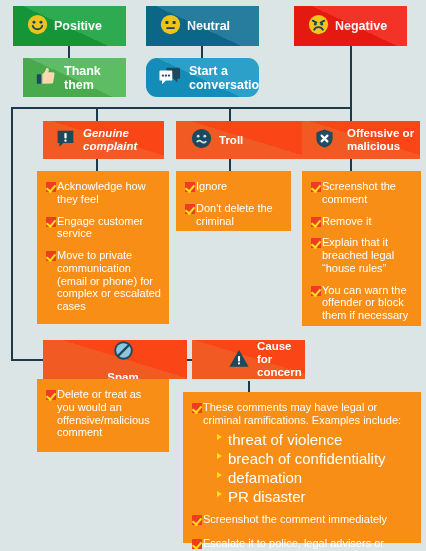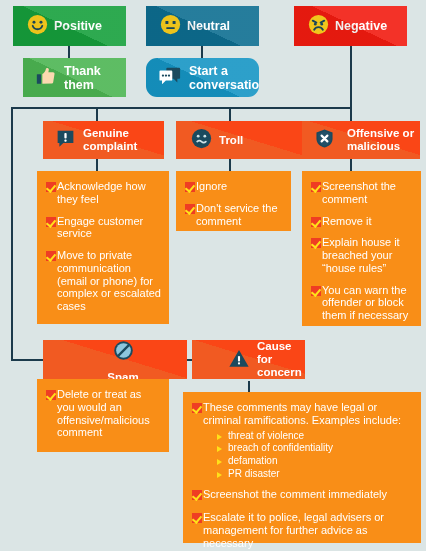--- a/index.html
+++ b/index.html
@@ -94,21 +94,21 @@
     border: solid #ffe11a;
     border-width: 0 2px 2px 0;
     transform: rotate(40deg);
   }
   .chk-text { flex: 1 1 auto; }
 
   .sub-list { list-style: none; margin: 3px 0 0 14px; }
   .sub-list li {
     position: relative;
     padding-left: 11px;
-    font-size: 10px; line-height: 1.28;
+    font-size: 15px; line-height: 1.28;
   }
   .sub-list li::before {
     content: "";
     position: absolute; left: 0; top: 4px;
     border-left: 5px solid #ffe11a;
     border-top: 3.5px solid transparent;
     border-bottom: 3.5px solid transparent;
   }
 
   
@@ -209,21 +209,21 @@
 
   <div class="br-head" style="left:43px; top:121px; width:121px; height:38px;">
     <div class="sheen"></div>
     <span class="icon">
       <svg width="21" height="21" viewBox="0 0 24 24">
         <path d="M3 3h18v14H9.5L5 21.5V17H3z" fill="#1b4a5e"></path>
         <rect x="10.7" y="5.6" width="2.6" height="6.4" rx="1.1" fill="#ffffff"></rect>
         <rect x="10.7" y="13" width="2.6" height="2.6" rx="1.1" fill="#ffffff"></rect>
       </svg>
     </span>
-    <span style="white-space:pre-line;">Genuine
+    <span style="white-space:pre-line;font-style:italic;">Genuine
 complaint</span>
   </div>
 
   <div class="br-body" style="left:37px; top:171px; width:132px; height:153px;">
     <div class="chk-item">
       <span class="chk"></span>
       <span class="chk-text">Acknowledge how they feel</span>
     </div>
     <div class="chk-item">
       <span class="chk"></span>
@@ -248,21 +248,21 @@
     <span style="white-space:pre-line;">Troll</span>
   </div>
 
   <div class="br-body" style="left:176px; top:171px; width:115px; height:60px;">
     <div class="chk-item">
       <span class="chk"></span>
       <span class="chk-text">Ignore</span>
     </div>
     <div class="chk-item">
       <span class="chk"></span>
-      <span class="chk-text">Don't service the comment</span>
+      <span class="chk-text">Don't delete the criminal</span>
     </div>
   </div>
 
   <div class="br-head" style="left:302px; top:121px; width:118px; height:38px;gap:12px;">
     <div class="sheen"></div>
     <span class="icon">
       <svg width="21" height="21" viewBox="0 0 24 24">
         <path d="M12 1.6 21.2 5v7.3c0 5-3.9 8.8-9.2 10.1C6.7 21.1 2.8 17.3 2.8 12.3V5z" fill="#1b4a5e"></path>
         <path d="M12 3.6 19.2 6.3v6c0 4-3.1 7.1-7.2 8.2-4.1-1.1-7.2-4.2-7.2-8.2v-6z" fill="#234f66"></path>
         <path d="M8.7 8.7 15.3 15.3M15.3 8.7 8.7 15.3" stroke="#ffffff" stroke-width="2.5" stroke-linecap="round"></path>
@@ -276,21 +276,21 @@
     <div class="chk-item">
       <span class="chk"></span>
       <span class="chk-text">Screenshot the comment</span>
     </div>
     <div class="chk-item">
       <span class="chk"></span>
       <span class="chk-text">Remove it</span>
     </div>
     <div class="chk-item">
       <span class="chk"></span>
-      <span class="chk-text">Explain house it breached your “house rules”</span>
+      <span class="chk-text">Explain that it breached legal “house rules”</span>
     </div>
     <div class="chk-item">
       <span class="chk"></span>
       <span class="chk-text">You can warn the offender or block them if necessary</span>
     </div>
   </div>
 
   <div class="br-head" style="left:43px; top:340px; width:144px; height:39px; padding-left:16px;flex-direction:column;">
     <div class="sheen"></div>
     <span class="icon">

